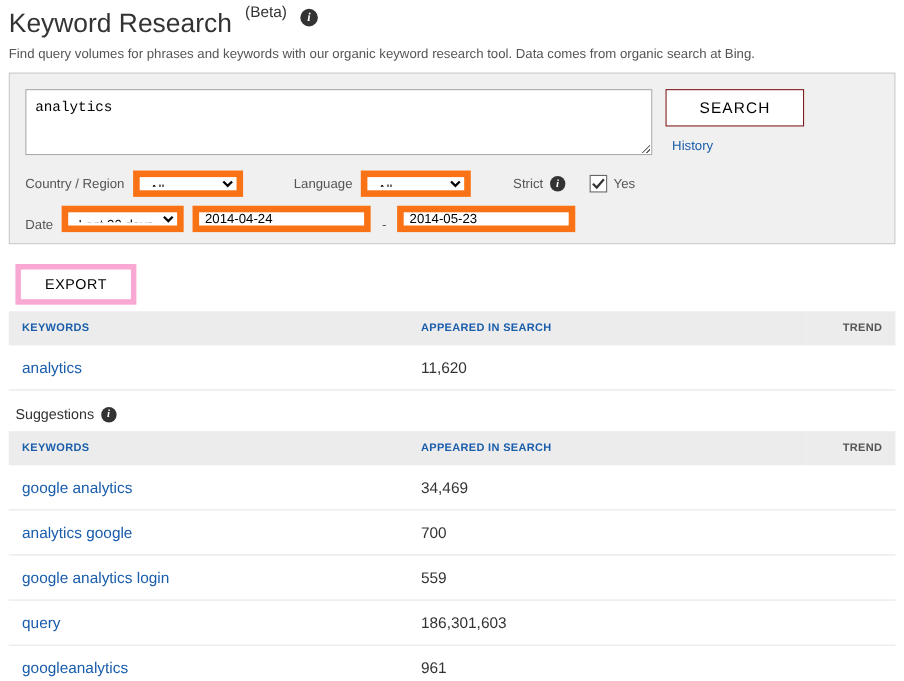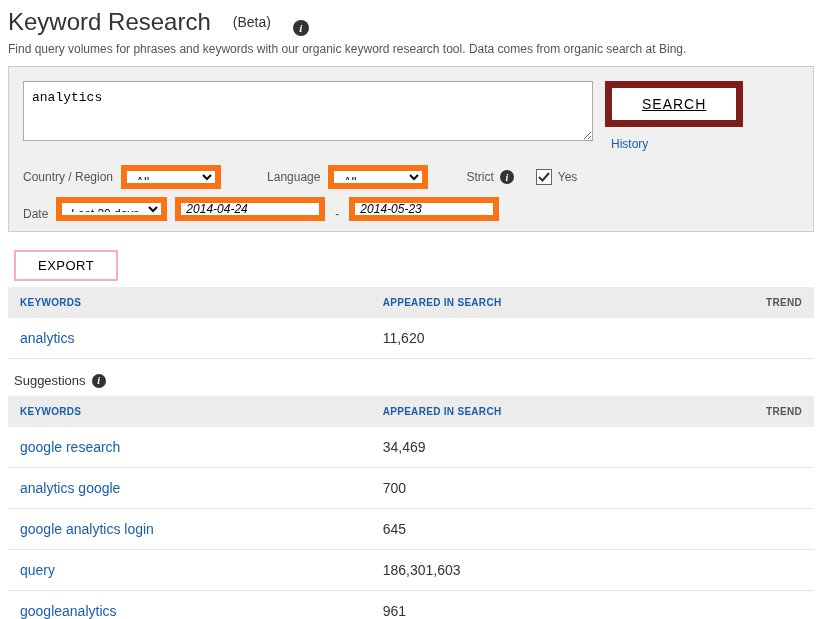--- a/index.html
+++ b/index.html
@@ -1,37 +1,37 @@
 <!DOCTYPE html>
 <html><head>
   <meta charset="utf-8">
   <style>
     * { box-sizing: border-box; margin: 0; padding: 0; }
     body { font-family: Arial, Helvetica, sans-serif; font-size: 13px; color: #333; background: #fff; padding: 8px 8px 8px 8px; width: 822px; }
-    .title { font-size: 24px; font-weight: normal; color: #333; margin-bottom: 6px; display: flex; align-items: flex-end; gap: 22px; }
+    .title { font-size: 24px; font-weight: normal; color: #333; margin-bottom: 6px; display: flex; align-items: flex-start; gap: 12px; }
     .title .beta { font-size: 14px; vertical-align: super; color: #333; position: relative; top: -6px; }
     .info-icon { display: inline-flex; align-items: center; justify-content: center; width: 16px; height: 16px; border-radius: 50%; background: #333; color: #fff; font-size: 11px; font-family: Georgia, serif; font-style: italic; font-weight: bold; }
     .info-icon.small { width: 14px; height: 14px; font-size: 10px; }
     .desc { font-size: 12px; color: #555; margin-bottom: 10px; }
     .search-panel { background: #f0f0f0; border: 1px solid #ccc; padding: 14px 14px 10px 14px; }
     .search-row { display: flex; align-items: flex-start; gap: 12px; }
     .search-row textarea { width: 570px; height: 60px; border: 1px solid #aaa; padding: 8px; font-family: "Courier New", monospace; font-size: 13px; resize: both; }
     .search-right { display: flex; flex-direction: column; gap: 10px; }
-    .search-btn { background: #fff; border: 7px solid #7f1d1d; padding: 8px 30px; font-size: 14px; letter-spacing: 1px; cursor: pointer; text-decoration: underline; }
+    .search-btn { background: #fff; border: 1px solid #7f1d1d; padding: 8px 30px; font-size: 14px; letter-spacing: 1px; cursor: pointer; }
     .history-link { color: #1a5dab; font-size: 12px; text-decoration: none; margin-left: 6px; }
     .filters { display: flex; align-items: center; gap: 8px; margin-top: 14px; flex-wrap: wrap; font-size: 12px; color: #555; }
     .filters select, .filters input[type="text"] { border: 6px solid #f97316; background: #fff; padding: 3px 5px; font-size: 12px; height: 24px; }
     .filters select { min-width: 100px; }
-    .filters .date-input { width: 150px; font-style: italic; }
+    .filters .date-input { width: 162px; }
     .filters .dash { margin: 0 2px; }
     .filters .strict-group { display: flex; align-items: center; gap: 6px; margin-left: 30px; }
     .filters-row2 { margin-top: 8px; align-items: flex-end; }
     .checkbox { width: 16px; height: 16px; border: 1px solid #666; display: inline-flex; align-items: center; justify-content: center; background: #fff; }
     .checkbox svg { width: 12px; height: 12px; }
-    .export-btn { margin: 18px 0 6px 6px; background: #fff; border: 2px solid #f9a8d4; padding: 6px 22px; font-size: 13px; letter-spacing: 0.5px; cursor: pointer; }
+    .export-btn { margin: 18px 0 6px 6px; background: #fff; border: 5px solid #f9a8d4; padding: 6px 22px; font-size: 13px; letter-spacing: 0.5px; cursor: pointer; }
     table { width: 100%; border-collapse: collapse; }
     thead th { background: #ececec; color: #1a5dab; font-size: 10px; font-weight: bold; text-align: left; padding: 10px 12px; letter-spacing: 0.3px; }
     thead th.trend { color: #555; text-align: right; }
     tbody td { border-bottom: 1px solid #e5e5e5; padding: 12px 12px; font-size: 14px; }
     tbody td.kw a { color: #1a5dab; text-decoration: none; }
     tbody td.count { color: #333; }
     .suggestions-label { font-size: 13px; color: #333; padding: 14px 6px 8px 6px; display: flex; align-items: center; gap: 6px; }
     .col-kw { width: 45%; }
     .col-count { width: 45%; }
     .col-trend { width: 10%; }
@@ -131,32 +131,32 @@
     </colgroup>
   <thead>
     <tr>
       <th>KEYWORDS</th>
       <th>APPEARED IN SEARCH</th>
       <th class="trend">TREND</th>
     </tr>
   </thead>
   <tbody>
     <tr>
-      <td class="kw"><a href="#">google research</a></td>
+      <td class="kw"><a href="#">google analytics</a></td>
       <td class="count">34,469</td>
       <td></td>
     </tr>
     <tr>
       <td class="kw"><a href="#">analytics google</a></td>
       <td class="count">700</td>
       <td></td>
     </tr>
     <tr>
       <td class="kw"><a href="#">google analytics login</a></td>
-      <td class="count">645</td>
+      <td class="count">559</td>
       <td></td>
     </tr>
     <tr>
       <td class="kw"><a href="#">query</a></td>
       <td class="count">186,301,603</td>
       <td></td>
     </tr>
     <tr class="last">
       <td class="kw"><a href="#">googleanalytics</a></td>
       <td class="count">961</td>

